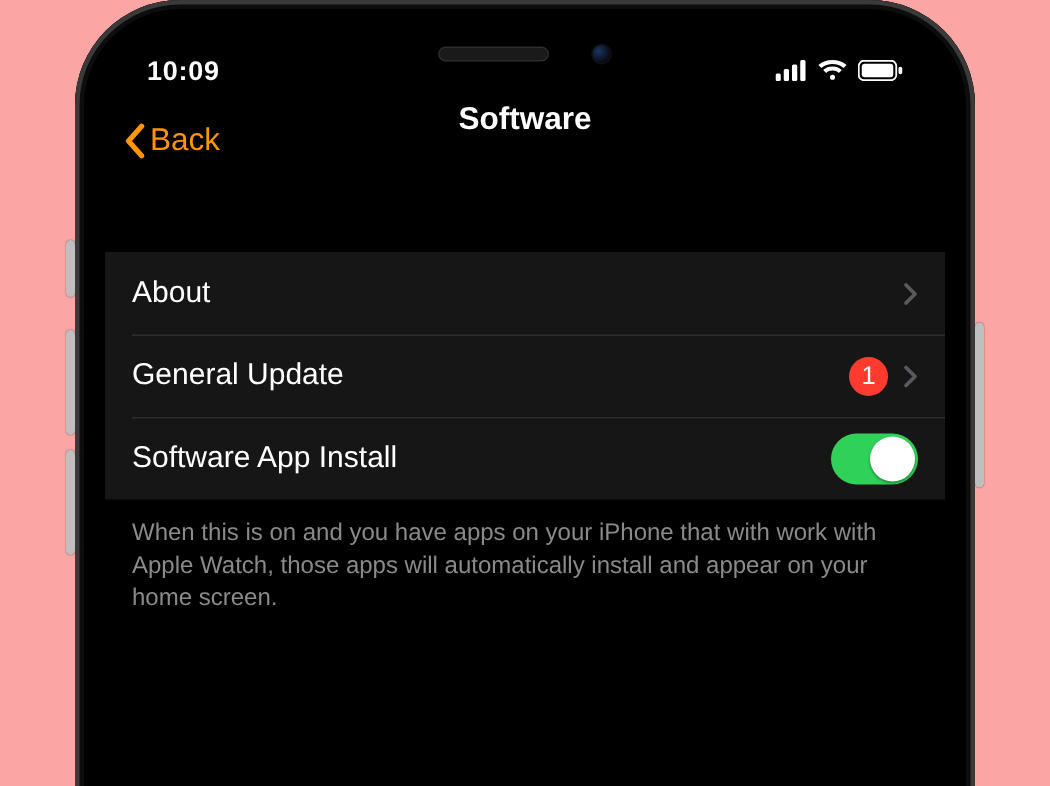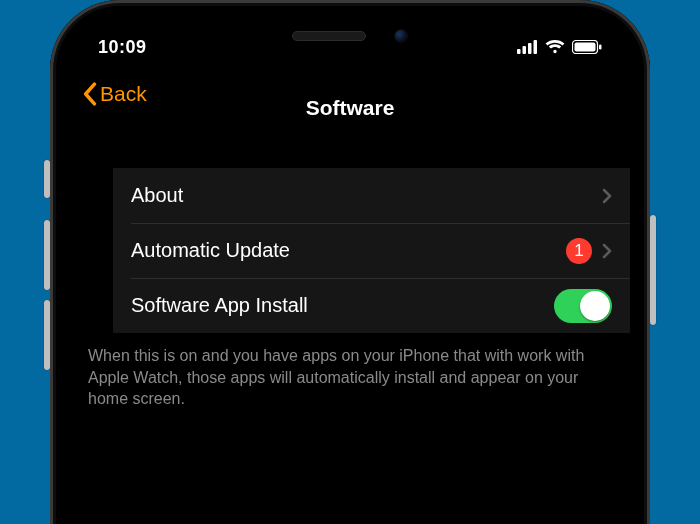--- a/index.html
+++ b/index.html
@@ -8,21 +8,21 @@
     background: #ffffff;
     font-family: -apple-system, "Helvetica Neue", Helvetica, Arial, sans-serif;
     width: 700px;
     height: 524px;
     overflow: hidden;
   }
   .stage {
     position: relative;
     width: 700px;
     height: 524px;
-    background: #0369a1;
+    background: #fca5a5;
   }
   .phone {
     position: absolute;
     left: 50px;
     top: 0;
     width: 600px;
     height: 700px;
     border-radius: 70px;
     background: #000;
     box-shadow: inset 0 0 0 3px #3a3a3a, inset 0 0 0 6px #0d0d0d;
@@ -107,21 +107,21 @@
     gap: 7px;
     margin-top: 8px;
   }
   .status-right svg { display: block; }
 
   
   .nav-bar {
     position: relative;
     height: 52px;
     display: flex;
-    align-items: flex-end;
+    align-items: flex-start;
     justify-content: center;
     background: #000;
   }
   .nav-back {
     position: absolute;
     left: 12px;
     top: 0;
     bottom: 0;
     display: flex;
     align-items: center;
@@ -140,21 +140,20 @@
 
   .content {
     background: #000;
   }
   .spacer {
     height: 48px;
     background: #000;
   }
   .list {
     background: #161616;
-    margin-left: 43px;
   }
   .row {
     display: flex;
     align-items: center;
     min-height: 55px;
     padding: 0 18px;
     position: relative;
     cursor: pointer;
   }
   .row + .row::before {
@@ -288,21 +287,21 @@
             <div class="row-accessories">
               <span class="chevron">
                 <svg width="10" height="16" viewBox="0 0 10 16">
                   <polyline points="2,2 8,8 2,14" fill="none" stroke="#5a5a5e" stroke-width="2.5" stroke-linecap="round" stroke-linejoin="round"></polyline>
                 </svg>
               </span>
             </div>
           </div>
 
           <div class="row">
-            <div class="row-label">Automatic Update</div>
+            <div class="row-label">General Update</div>
             <div class="row-accessories">
               <span class="badge">1</span>
               <span class="chevron">
                 <svg width="10" height="16" viewBox="0 0 10 16">
                   <polyline points="2,2 8,8 2,14" fill="none" stroke="#5a5a5e" stroke-width="2.5" stroke-linecap="round" stroke-linejoin="round"></polyline>
                 </svg>
               </span>
             </div>
           </div>
 

